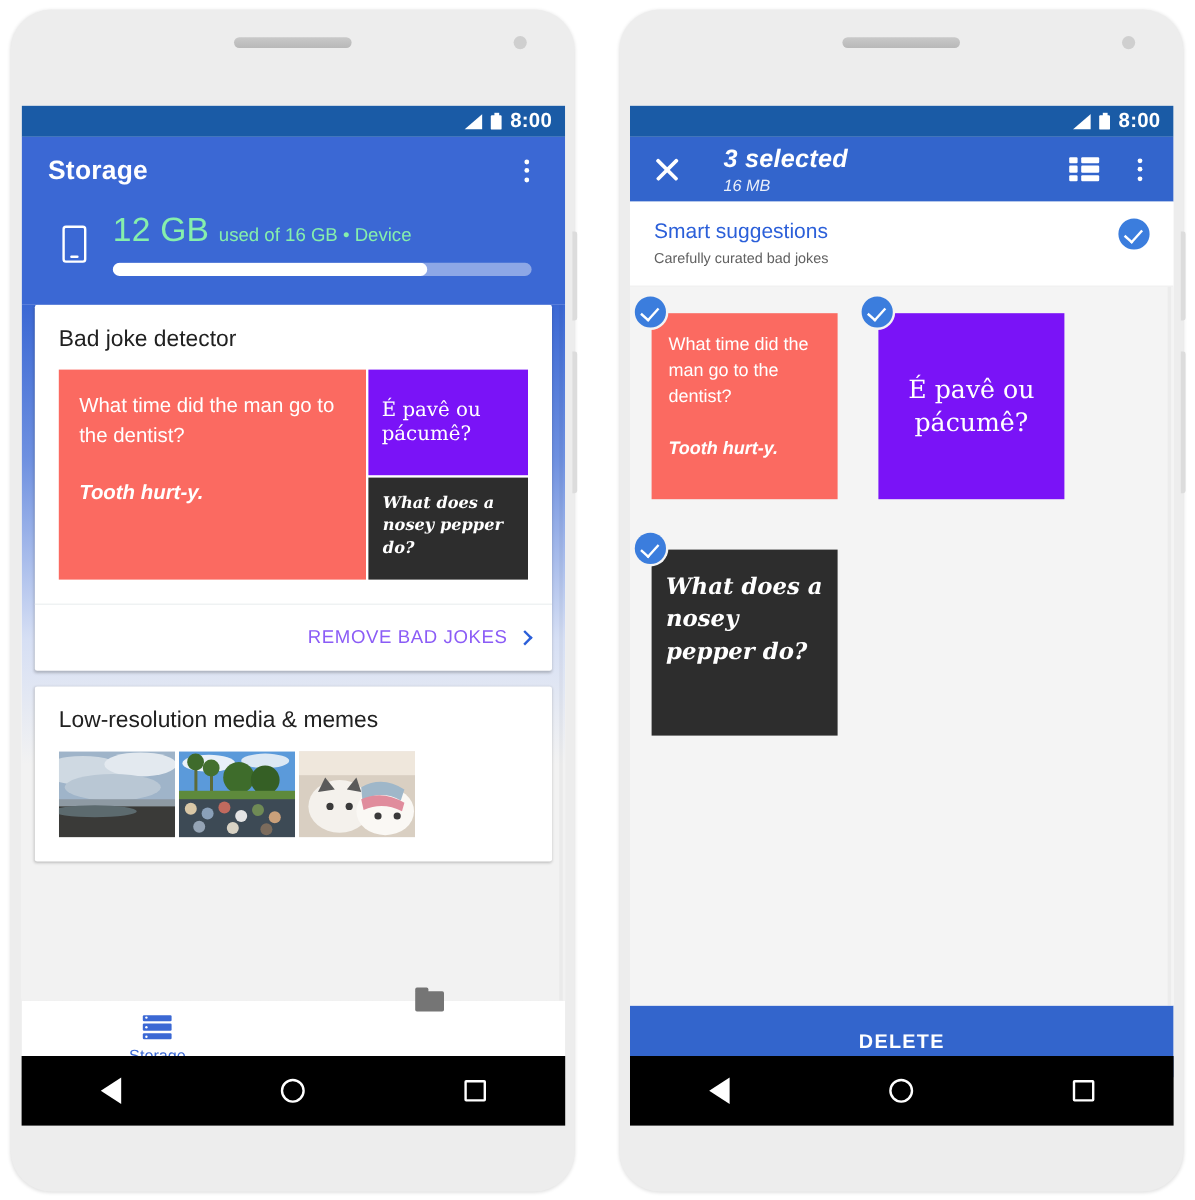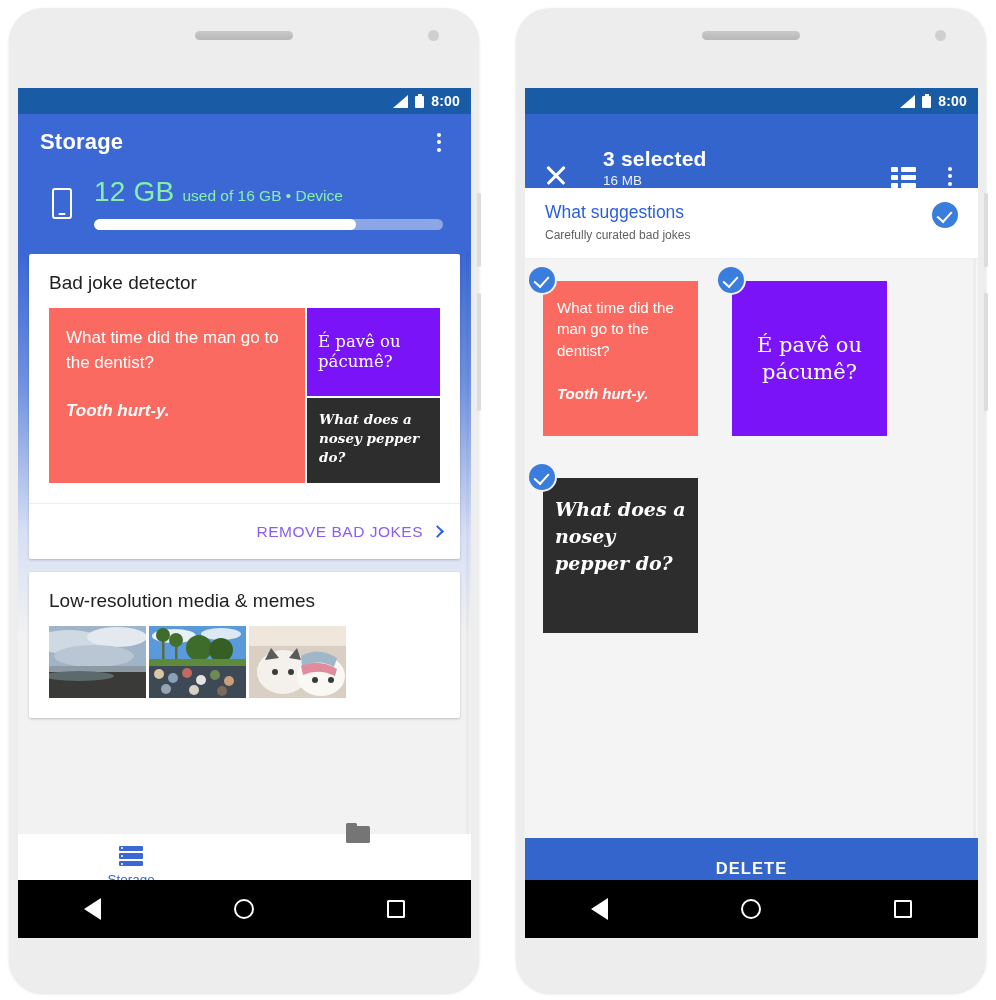--- a/index.html
+++ b/index.html
@@ -56,21 +56,21 @@
   .statusbar {
     height: 26px; background: #1a5ba6;
     display: flex; align-items: center; justify-content: flex-end;
     padding-right: 11px; gap: 7px;
     color: #fff;
   }
   .sig { width: 15px; height: 13px; }
   .bat { width: 9px; height: 14px; position: relative; }
   .bat .body { position: absolute; bottom: 0; left: 0; width: 9px; height: 12px; background: #fff; border-radius: 1px; }
   .bat .tip  { position: absolute; top: 0; left: 2.5px; width: 4px; height: 2.5px; background: #fff; }
-  .clock { font-size: 14px; font-weight: bold; letter-spacing: .2px; }
+  .clock { font-size: 17px; font-weight: bold; letter-spacing: .2px; }
 
   
   .appbar-blue {
     background: #3b68d4;
     padding: 0 0 24px 0;
     flex: none;
   }
   .ab-row {
     height: 56px; display: flex; align-items: center;
     padding: 0 20px 0 22px;
@@ -154,22 +154,22 @@
     width: 453px; height: 58px; background: #000;
     display: flex; align-items: center; justify-content: space-around;
   }
   .nv { cursor: pointer; }
   .nv-back { width: 0; height: 0; border-top: 11px solid transparent; border-bottom: 11px solid transparent; border-right: 17px solid #fff; }
   .nv-home { width: 20px; height: 20px; border: 2.4px solid #fff; border-radius: 50%; }
   .nv-rec  { width: 18px; height: 18px; border: 2.4px solid #fff; border-radius: 1.5px; }
 
   
   .appbar-sel {
-    flex: none; background: #3365cc; height: 74px;
-    display: flex; align-items: flex-end; padding: 0 16px 0 18px; gap: 12px;
+    flex: none; background: #3365cc; height: 54px;
+    display: flex; align-items: center; padding: 0 16px 0 18px; gap: 12px; font-style: italic;
   }
   .x-icon { width: 26px; height: 26px; position: relative; flex: none; cursor: pointer; }
   .x-icon::before, .x-icon::after {
     content: ""; position: absolute; left: 1px; top: 12px; width: 24px; height: 2.6px; background: #fff; border-radius: 1px;
   }
   .x-icon::before { transform: rotate(45deg); }
   .x-icon::after  { transform: rotate(-45deg); }
   .sel-texts { flex: 1; padding-left: 22px; }
   .sel-count { color: #fff; font-size: 21px; font-weight: bold; letter-spacing: .2px; }
   .sel-size  { color: #eaeff9; font-size: 13.5px; margin-top: 2px; }
@@ -416,21 +416,21 @@
         </span>
         <div class="kebab" style="margin-left:10px">
             <i></i>
             <i></i>
             <i></i>
           </div>
       </div>
 
       <div class="sugg">
         <div class="sugg-texts">
-          <div class="sugg-title">What suggestions</div>
+          <div class="sugg-title">Smart suggestions</div>
           <div class="sugg-sub">Carefully curated bad jokes</div>
         </div>
         <div class="check"></div>
       </div>
 
       <div class="grid-area">
         <div class="grid-row">
           <div class="cell">
             <div class="check"></div>
             <div class="g-tile g-red">

